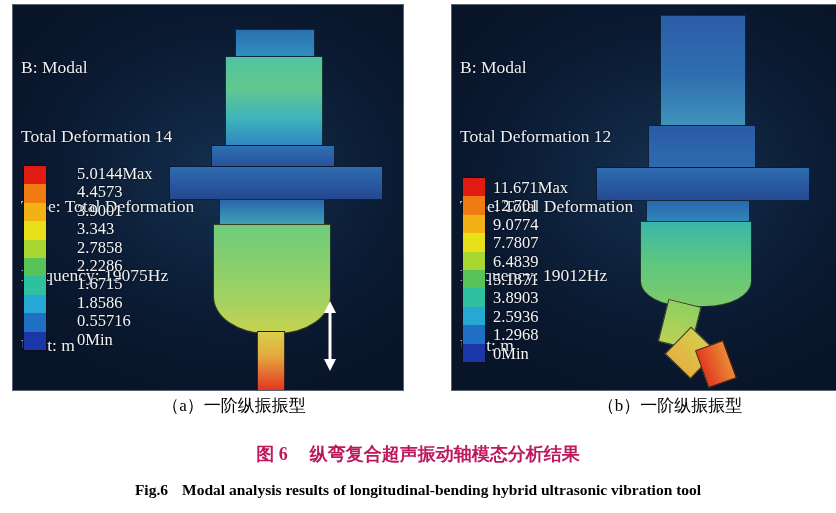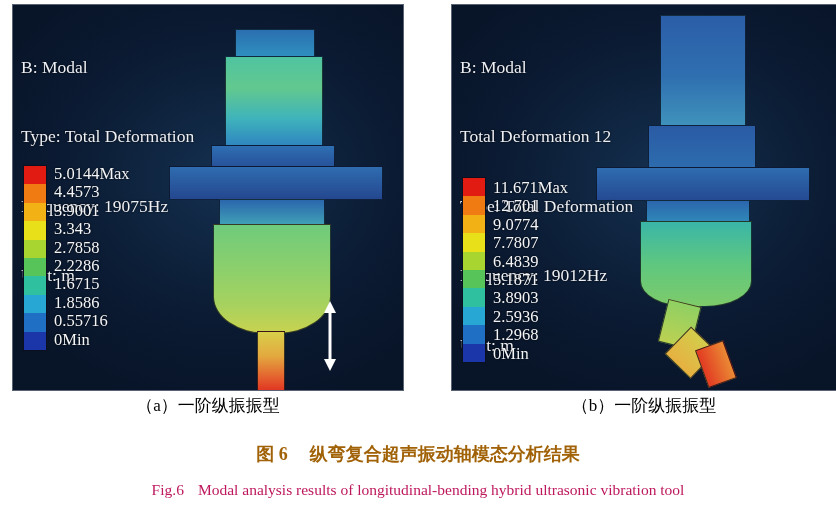--- a/index.html
+++ b/index.html
@@ -60,21 +60,21 @@
   .info-text div { height: 23px; }
 
   
   .legend {
     position: absolute;
     left: 10px;
     z-index: 6;
     display: flex;
     flex-direction: row;
   }
-  .legend-a { top: 160px; }
+  .legend-a { top: 160px; gap: 23px; }
   .legend-b { top: 172px; align-items: flex-end; }
   .legend-bar {
     width: 22px;
     display: flex;
     flex-direction: column;
     border: 1px solid #0a1020;
   }
   .legend-swatch {
     width: 22px;
     height: 18.4px;
@@ -163,64 +163,66 @@
 
   
   .subcaption {
     position: absolute;
     top: 394px;
     font-family: "Liberation Serif", serif;
     font-size: 17px;
     color: #000;
     text-align: center;
     white-space: nowrap;
+    margin-left: 26px;
   }
   .sub-a { left: 0; width: 400px; }
   .sub-b { left: 436px; width: 400px; }
 
   .fig-title {
     position: absolute;
     top: 442px;
     left: 0;
     width: 836px;
     text-align: center;
     font-family: "Liberation Serif", serif;
     font-size: 18px;
     font-weight: bold;
-    color: #a16207;
+    color: #be185d;
     white-space: nowrap;
   }
   .fig-title .gap { display: inline-block; width: 22px; }
 
   .fig-title-en {
     position: absolute;
     top: 481px;
     left: 0;
     width: 836px;
     text-align: center;
     font-family: "Liberation Serif", serif;
     font-size: 15.5px;
-    font-weight: normal;
-    color: #be185d;
+    font-weight: bold;
+    color: #000000;
     white-space: nowrap;
   }
   .fig-title-en .gap { display: inline-block; width: 14px; }
 </style>
 </head>
 <body>
 
 <div class="page">
 
   <div class="fig-row">
 
     <div class="panel panel-a">
       <div class="panel-bg"></div>
 
       <div class="info-text">
         <div>B: Modal</div>
+        <div>Total Deformation 14</div>
         <div>Type: Total Deformation</div>
         <div>Frequency: 19075Hz</div>
         <div>Unit: m</div>
         
       </div>
 
       <div class="legend legend-a">
         <div class="legend-bar">
           <div class="legend-swatch" style="background:#e21b12"></div>
           <div class="legend-swatch" style="background:#f07b12"></div>

